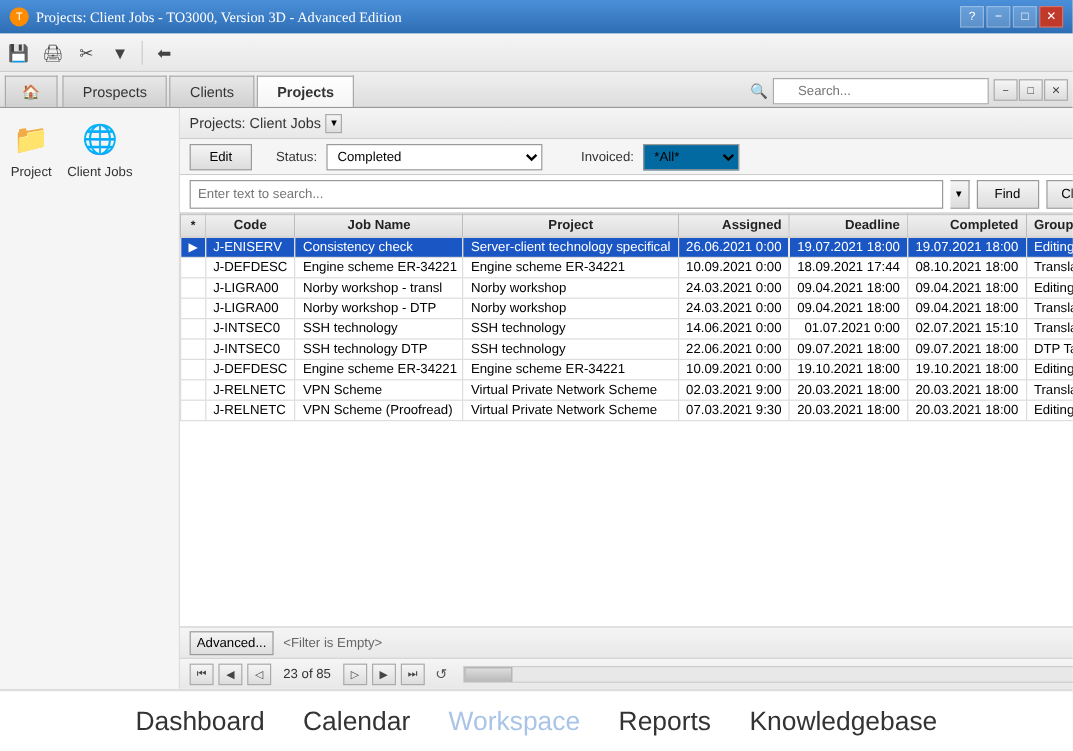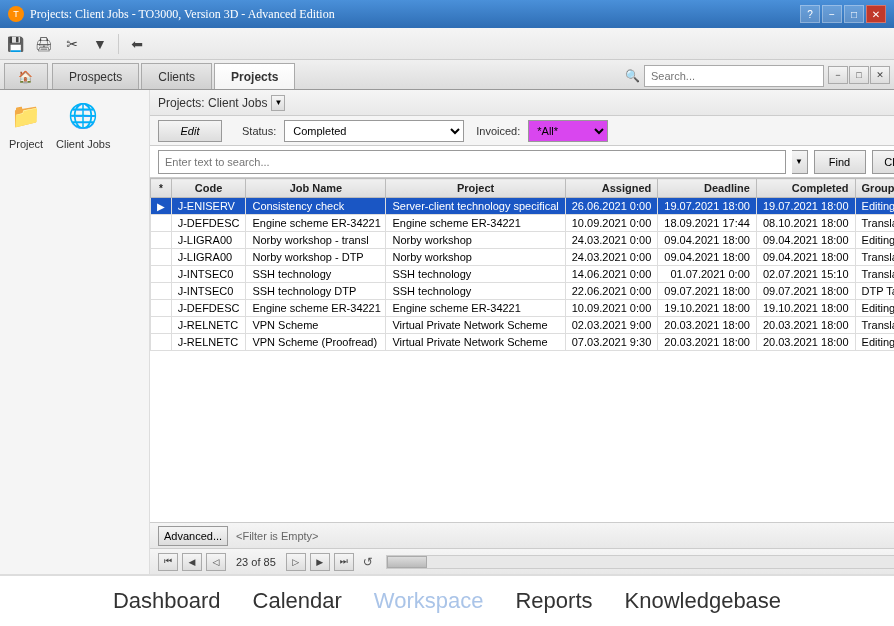--- a/index.html
+++ b/index.html
@@ -41,21 +41,21 @@
       height: 30px;
       display: flex;
       align-items: flex-end;
       padding: 0 4px;
       border-bottom: 1px solid #999;
     }
     .nav-home-btn { width: 44px; height: 26px; background: linear-gradient(to bottom, #e8e8e8, #d0d0d0); border: 1px solid #aaa; border-bottom: none; display: flex; align-items: center; justify-content: center; margin-right: 4px; cursor: pointer; }
     .nav-tab { height: 26px; padding: 0 16px; background: linear-gradient(to bottom, #e8e8e8, #d0d0d0); border: 1px solid #aaa; border-bottom: none; display: flex; align-items: center; cursor: pointer; font-size: 12px; color: #333; margin-right: 2px; }
     .nav-tab.active { background: linear-gradient(to bottom, #ffffff, #f5f5f5); font-weight: bold; }
     .search-area { margin-left: auto; display: flex; align-items: center; gap: 4px; padding-bottom: 2px; }
-    .search-box { width: 180px; height: 22px; border: 1px solid #aaa; padding: 0 6px; font-size: 11px; background: white; }
+    .search-box { width: 180px; height: 22px; border: 1px solid #aaa; padding: 0 20px; font-size: 11px; background: white; }
     .nav-window-btns { display: flex; gap: 1px; padding-bottom: 2px; }
     .nav-win-btn { width: 20px; height: 18px; background: linear-gradient(to bottom, #f5f5f5, #ddd); border: 1px solid #aaa; font-size: 9px; cursor: pointer; display: flex; align-items: center; justify-content: center; color: #444; }
     .quick-icon { display: flex; flex-direction: column; align-items: center; gap: 4px; cursor: pointer; }
     .icon-img { width: 36px; height: 36px; display: flex; align-items: center; justify-content: center; font-size: 24px; }
     .icon-label { font-size: 11px; color: #333; }
 
     
     .content-area {
       display: flex;
       flex-direction: row;
@@ -93,25 +93,25 @@
     
     .filter-bar {
       background: #f5f5f5;
       border-bottom: 1px solid #ccc;
       height: 30px;
       display: flex;
       align-items: center;
       padding: 0 8px;
       gap: 8px;
     }
-    .edit-btn { width: 64px; height: 22px; background: linear-gradient(to bottom, #f5f5f5, #ddd); border: 1px solid #999; cursor: pointer; font-size: 11px; display: flex; align-items: center; justify-content: center; font-style: italic; }
+    .edit-btn { width: 52px; height: 22px; background: linear-gradient(to bottom, #f5f5f5, #ddd); border: 1px solid #999; cursor: pointer; font-size: 11px; display: flex; align-items: center; justify-content: center; }
     .status-label { font-size: 11px; color: #333; margin-left: 12px; }
     .status-dropdown { height: 22px; width: 180px; border: 1px solid #999; font-size: 11px; padding: 0 4px; background: white; }
-    .invoiced-label { font-size: 11px; color: #333; margin-left: 4px; }
-    .invoiced-dropdown { height: 22px; width: 80px; border: 1px solid #999; font-size: 11px; padding: 0 4px; background: #d946ef; }
+    .invoiced-label { font-size: 11px; color: #333; margin-left: 24px; }
+    .invoiced-dropdown { height: 22px; width: 80px; border: 1px solid #999; font-size: 11px; padding: 0 4px; background: #0369a1; }
 
     
     .search-filter-bar {
       background: white;
       border-bottom: 1px solid #ccc;
       height: 32px;
       display: flex;
       align-items: center;
       padding: 0 8px;
       gap: 6px;

